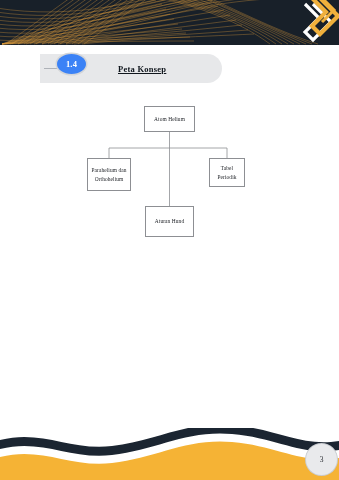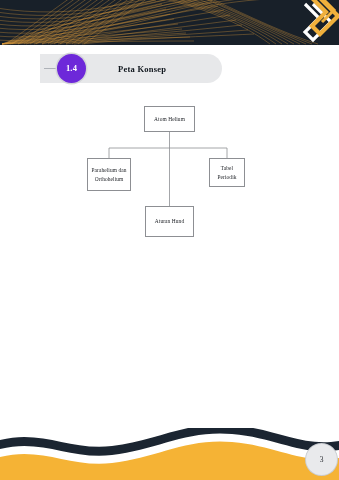--- a/index.html
+++ b/index.html
@@ -59,23 +59,23 @@
     top: 13.5px;
     width: 22px;
     height: 1.5px;
     background: #aeb2b8;
   }
   #section-badge {
     position: absolute;
     left: 17px;
     top: 0px;
     width: 29px;
-    height: 29px;
+    height: 20px;
     border-radius: 50%;
-    background: #6d28d9;
+    background: #3b82f6;
     box-shadow: 0 0 0 1.5px #d3d5d8;
     display: flex;
     align-items: center;
     justify-content: center;
     font-family: Liberation Serif, serif;
   }
   #section-badge-label {
     color: #ffffff;
     font-size: 8.5px;
     font-weight: bold;
@@ -86,20 +86,21 @@
     position: absolute;
     left: 78px;
     top: 0;
     height: 29px;
     display: flex;
     align-items: center;
     color: #10161d;
     font-size: 8.5px;
     font-weight: bold;
     letter-spacing: 0.25px;
+    text-decoration: underline;
   }
 
   
   #concept-map {
     position: absolute;
     left: 0;
     top: 96px;
     width: 339px;
     height: 150px;
   }

